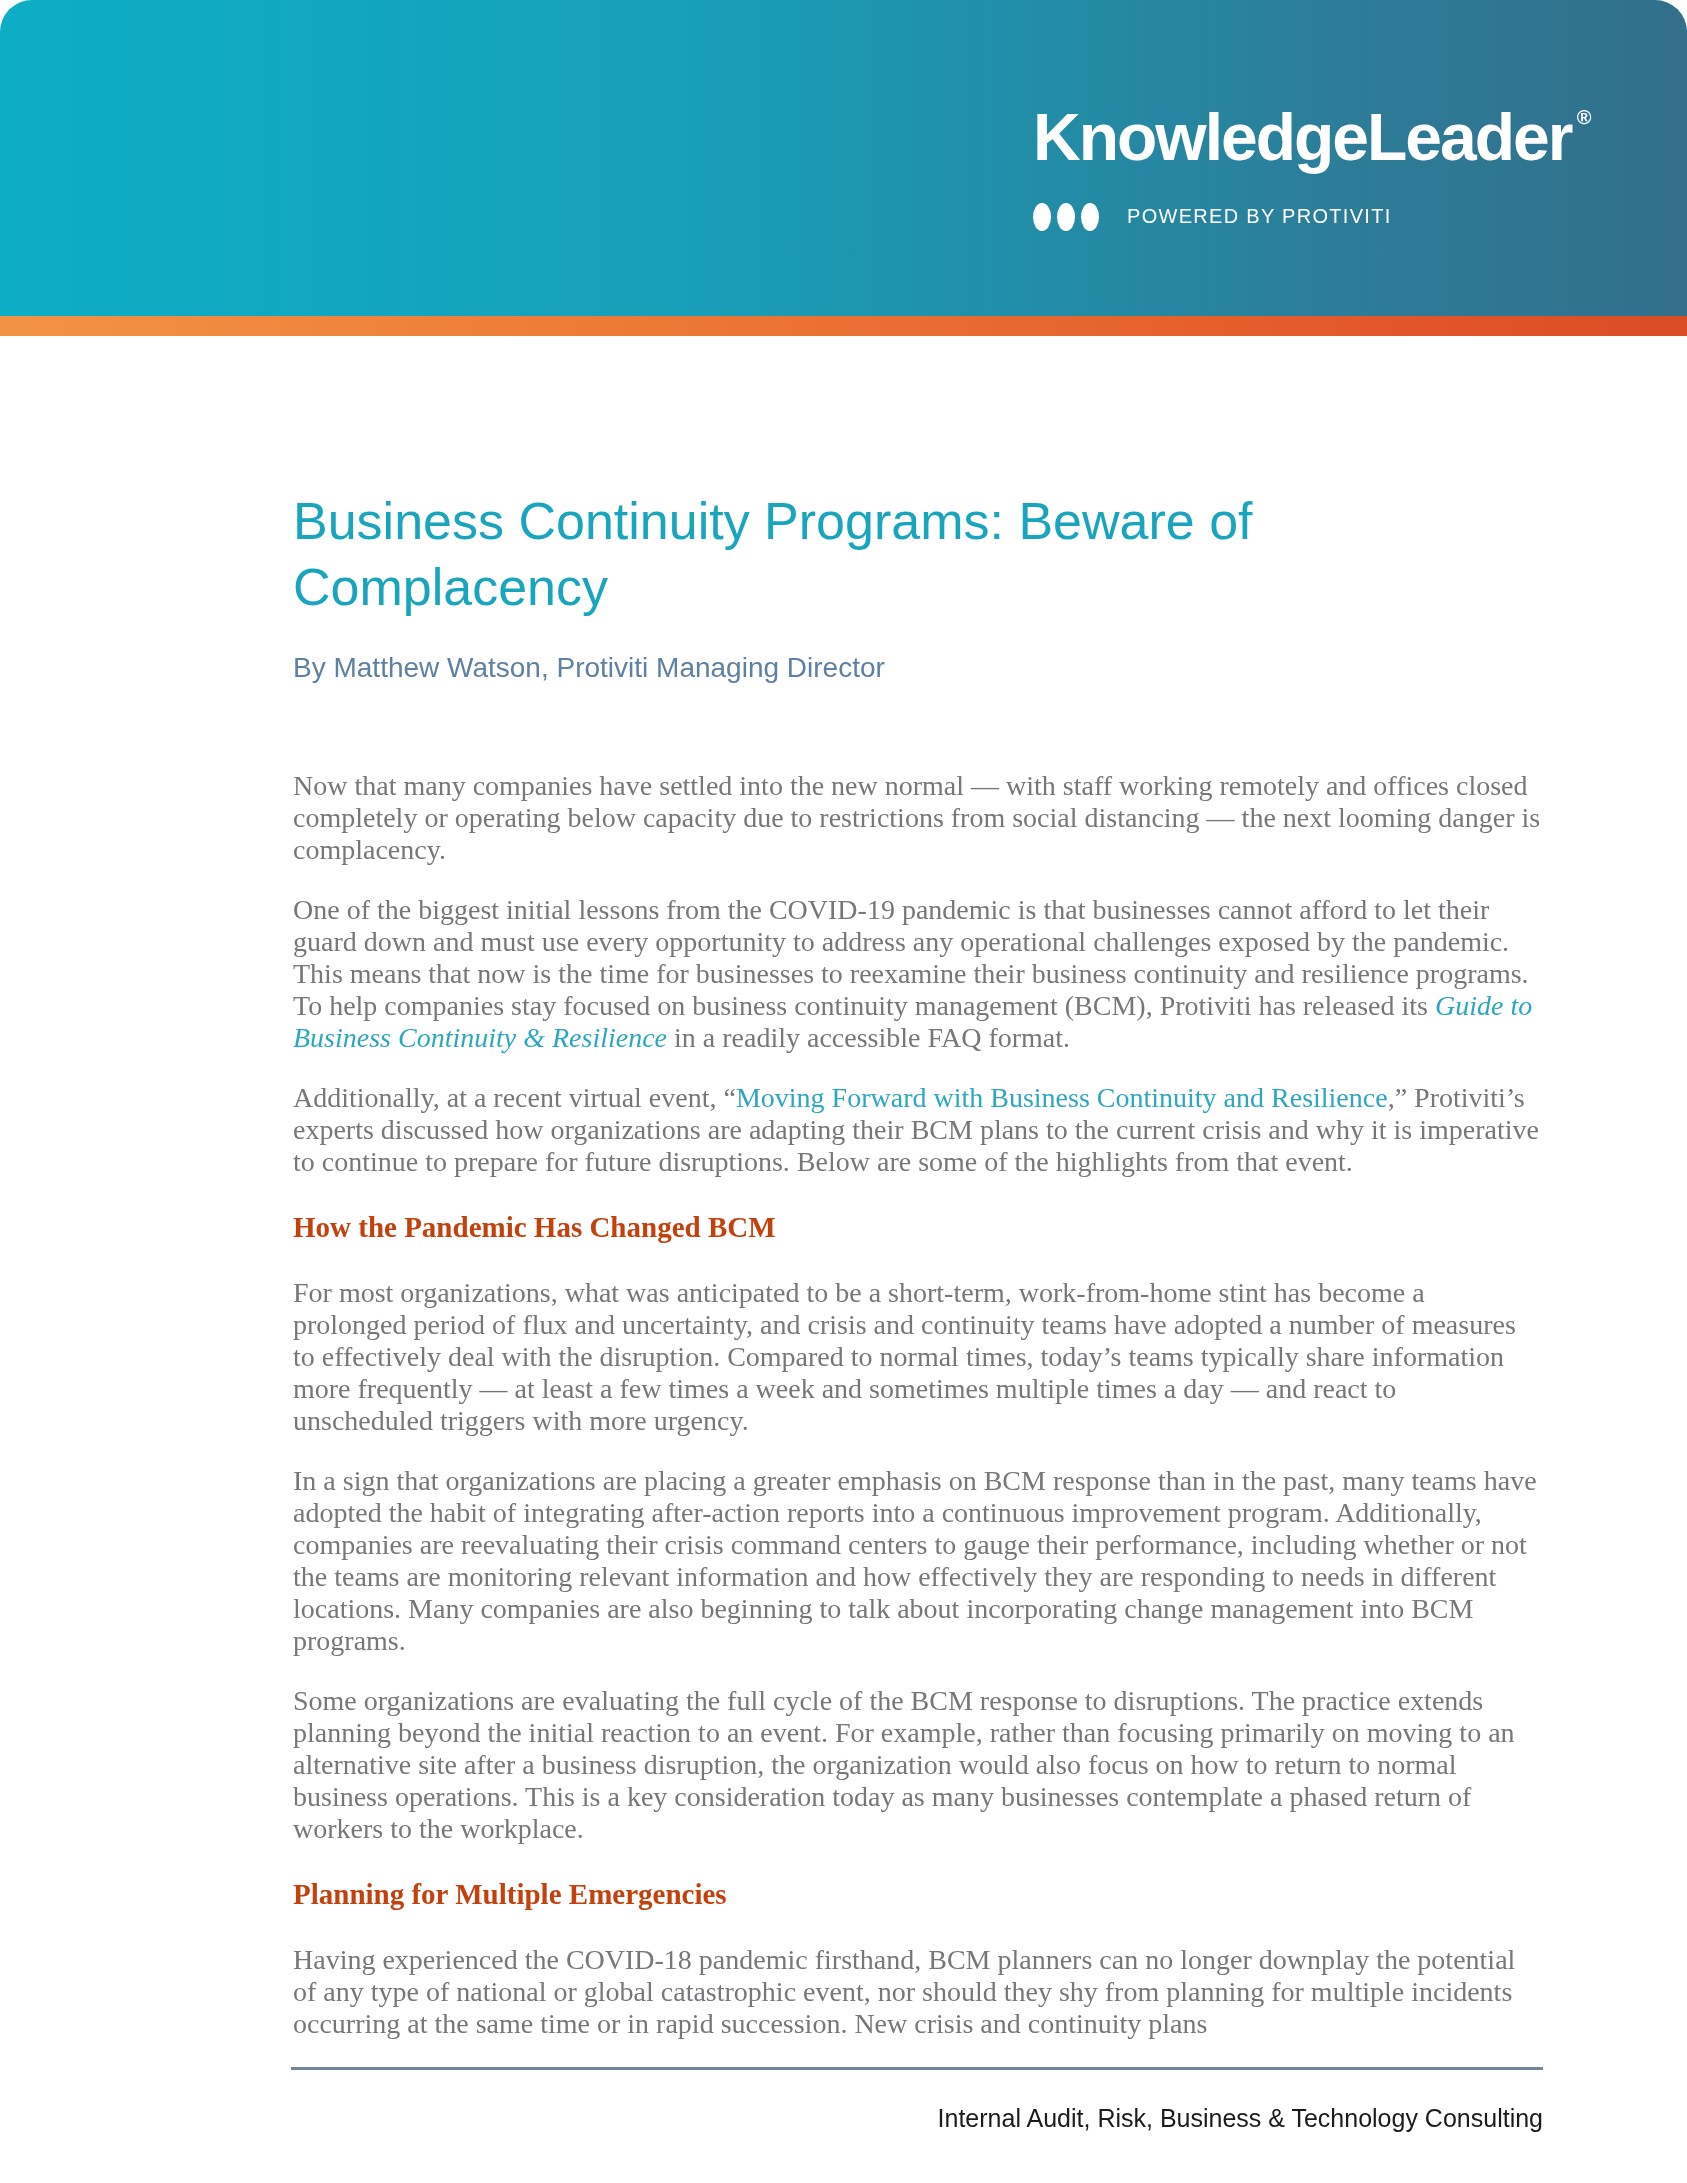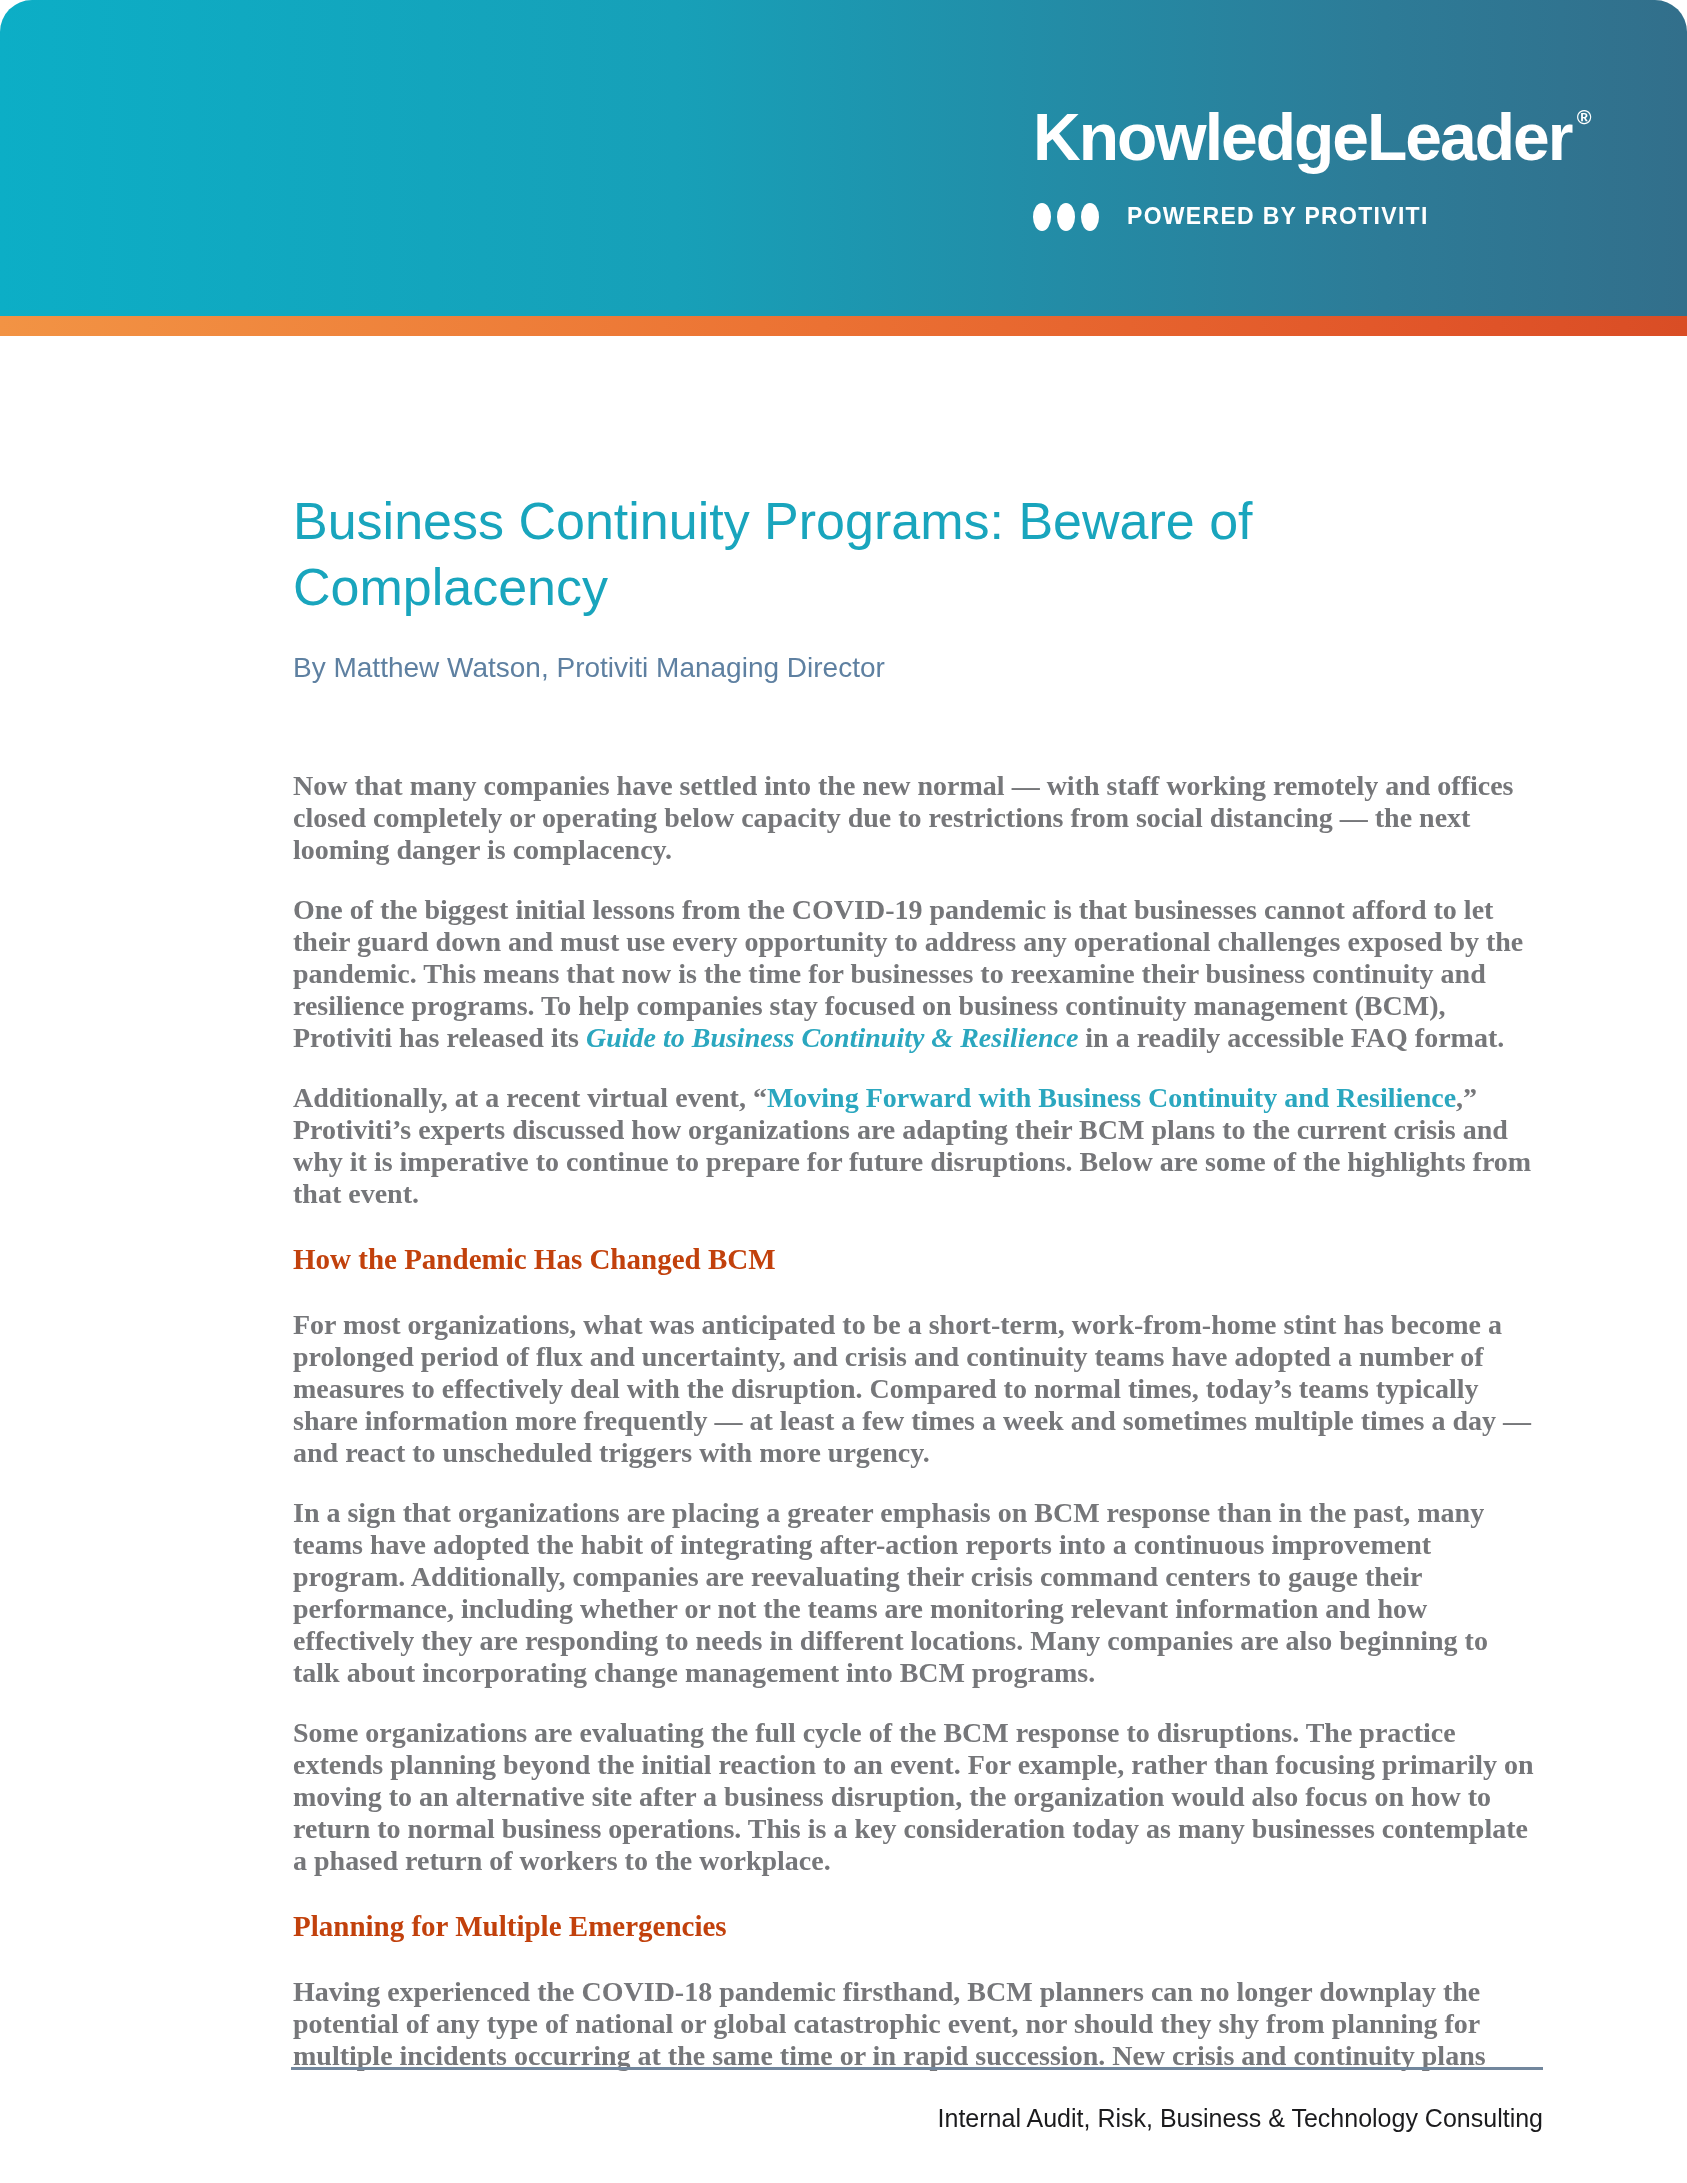--- a/index.html
+++ b/index.html
@@ -51,22 +51,22 @@
     gap: 6px;
     margin-right: 28px;
   }
   .dot {
     width: 18px;
     height: 28px;
     background: #ffffff;
     border-radius: 50%;
   }
   .tagline {
-    font-size: 23px;
-    font-weight: bold;
+    font-size: 20px;
+    font-weight: normal;
     letter-spacing: 1.3px;
     white-space: nowrap;
   }
 
   
   .stripe {
     position: absolute;
     left: 0; top: 316px;
     width: 1687px; height: 20px;
     background: linear-gradient(90deg, #f29344 0%, #ec7434 45%, #e15529 85%, #d94d25 100%);
@@ -93,21 +93,21 @@
     line-height: 42px;
     font-weight: normal;
   }
   .article-body {
     margin-top: 81px;
     font-family: "Liberation Serif", serif;
     color: #76777a;
     font-size: 28px;
     line-height: 32px;
   }
-  .article-body p { margin: 0 12px 28px 0; font-weight: bold; }
+  .article-body p { margin: 0 12px 28px 0; }
   .section-heading {
     font-family: "Liberation Serif", serif;
     font-size: 29px;
     line-height: 34px;
     font-weight: bold;
     color: #c2410c;
     margin: 32px 0 33px 0;
   }
   a.doc-link {
     color: #2ba7bf;

